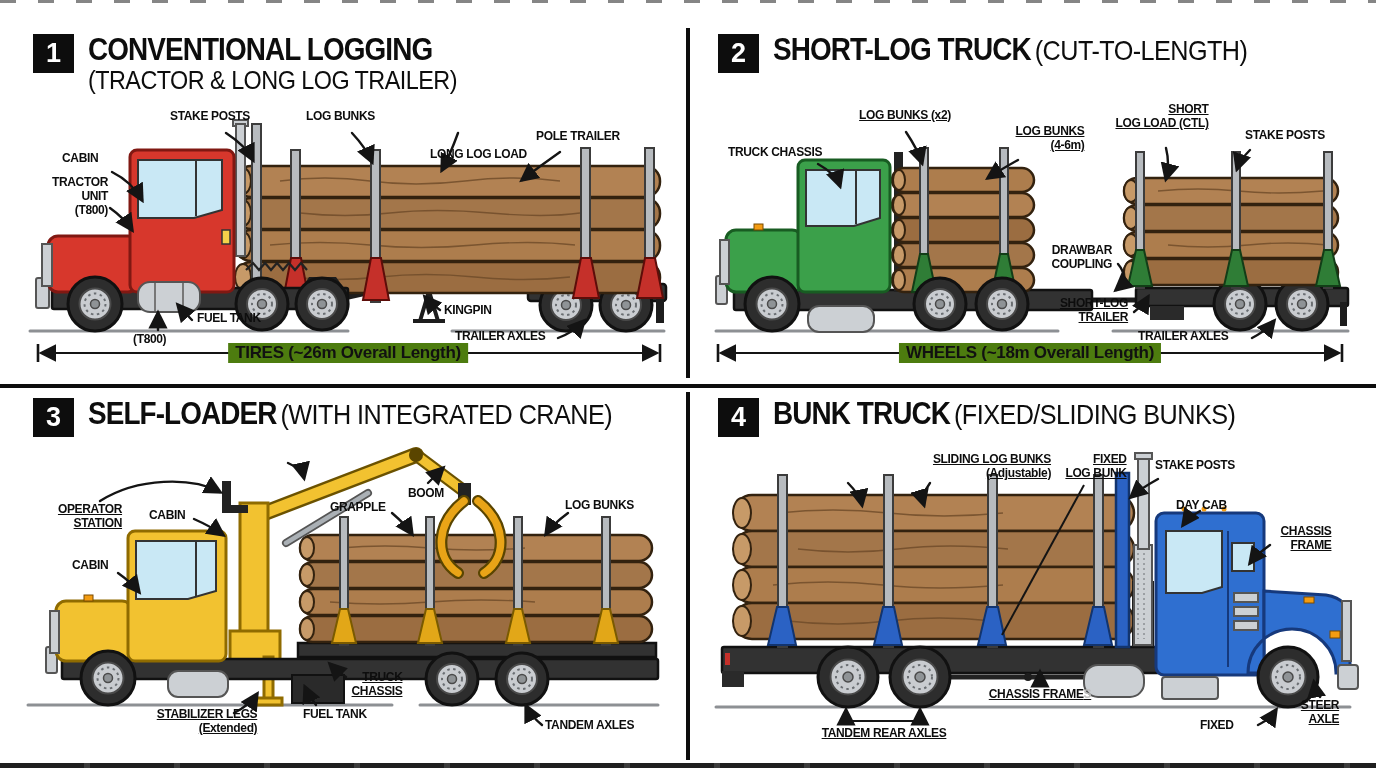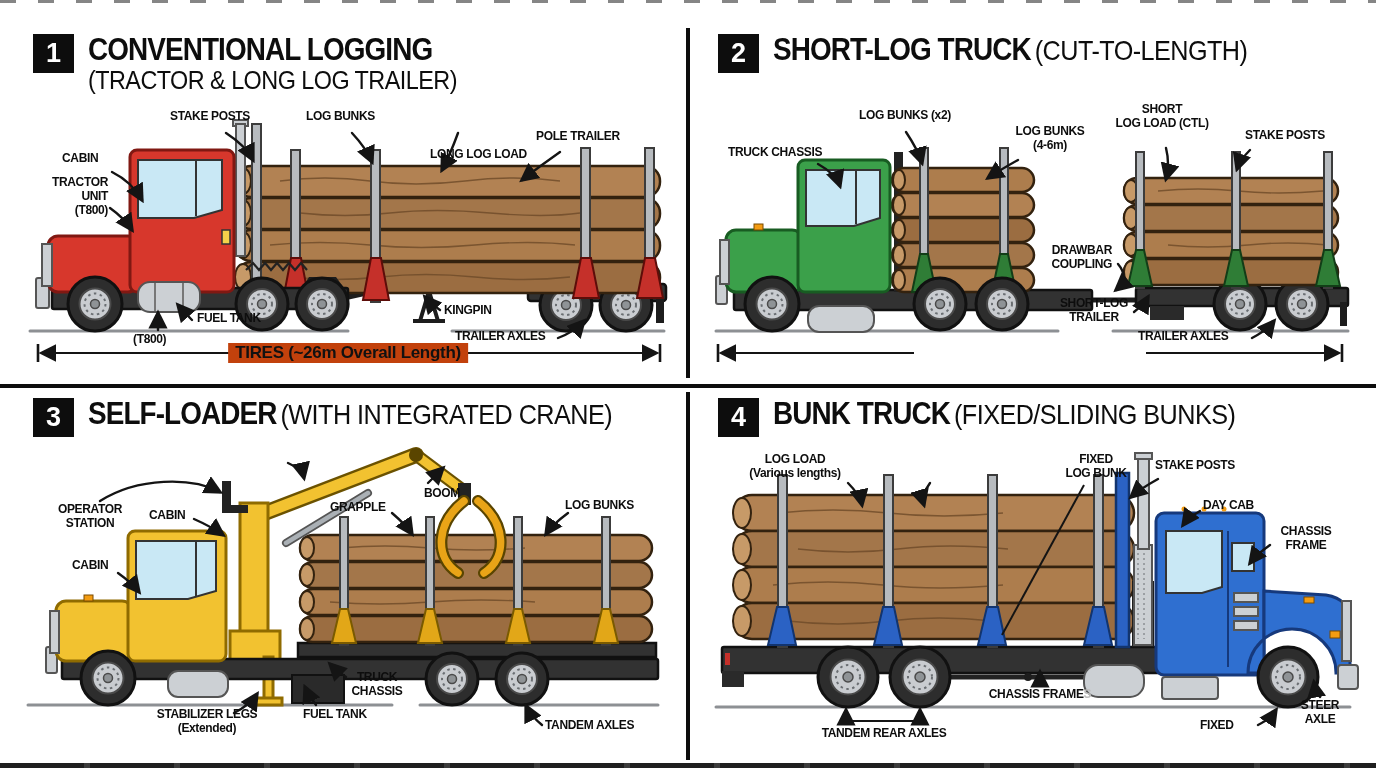--- a/index.html
+++ b/index.html
@@ -15,23 +15,23 @@
   .hdr{position:absolute;display:flex;align-items:flex-start;gap:14px;z-index:3;}
   .badge{width:41px;height:39px;background:#0d0d0d;color:#fff;display:flex;align-items:center;
          justify-content:center;font-size:27px;font-weight:bold;flex:0 0 auto;}
   .ttl{transform:scaleX(.9);transform-origin:left top;white-space:nowrap;color:#0d0d0d;line-height:1.05;}
   .t1{font-size:31px;font-weight:bold;letter-spacing:-1px;}
   .t2{font-size:26px;font-weight:normal;letter-spacing:-.6px;}
   .inlineq{font-size:28px;font-weight:normal;letter-spacing:-.6px;}
   
   .lbl{position:absolute;font-weight:bold;font-size:12px;line-height:1.15;letter-spacing:-.35px;
        color:#0d0d0d;white-space:pre-line;z-index:2;}
-  .ctr{transform:translateX(-50%);text-align:center;}
+  .ctr{transform:translateX(-50%);text-align:right;text-decoration:underline;}
   .rt{text-align:right;}
-  .dimlbl{position:absolute;transform:translateX(-50%);font-weight:bold;font-size:17px;background:#c2410c;
+  .dimlbl{position:absolute;transform:translateX(-50%);font-weight:bold;font-size:17px;background:#4d7c0f;
           padding:0 7px;letter-spacing:-.3px;white-space:nowrap;z-index:2;}
   .faded{color:#bcbcbc;}
   
   .div-h{position:absolute;left:0;top:384px;width:1376px;height:4px;background:#0d0d0d;z-index:4;}
   .div-v{position:absolute;left:686px;width:4px;background:#0d0d0d;z-index:4;}
   .div-v.top{top:28px;height:350px;}
   .div-v.bot{top:392px;height:368px;}
   .edge-top{position:absolute;left:0;top:0;width:1376px;height:3px;z-index:4;opacity:.55;
     background:repeating-linear-gradient(90deg,#222 0 16px,transparent 16px 38px);}
   .edge-bot{position:absolute;left:0;top:763px;width:1376px;height:5px;z-index:4;
@@ -316,20 +316,21 @@
     <div class="lbl ctr" style="left:362px;top:125px;">LOG BUNKS
 (4-6m)</div>
     <div class="lbl ctr" style="left:458px;top:103px;margin-left:16px;">SHORT
 LOG LOAD (CTL)</div>
     <div class="lbl" style="left:557px;top:129px;">STAKE POSTS</div>
     <div class="lbl rt" style="left:330px;top:244px;width:94px;">DRAWBAR
 COUPLING</div>
     <div class="lbl ctr" style="left:406px;top:297px;">SHORT-LOG
 TRAILER</div>
     <div class="lbl" style="left:450px;top:330px;">TRAILER AXLES</div>
+    <div class="dimlbl" style="left:342px;top:343px;">WHEELS (~18m Overall Length)</div>
   </div>
 
   <div class="panel" id="p3">
     <div class="hdr" style="left:33px;top:13px;">
       <div class="badge">3</div>
       <div class="ttl">
         <span class="t1">SELF-LOADER</span>
         <span class="inlineq">(WITH INTEGRATED CRANE)</span>
       </div>
     </div>
@@ -423,21 +424,21 @@
         <path class="arr" d="M234,328Q250,320 257,309" marker-end="url(#mk3)"></path>
         <path class="arr" d="M316,320Q309,311 305,302" marker-end="url(#mk3)"></path>
         <path class="arr" d="M346,292Q336,285 330,279" marker-end="url(#mk3)"></path>
         <path class="arr" d="M542,340Q531,331 526,321" marker-end="url(#mk3)"></path>
       </g>
     </svg>
 
     <div class="lbl ctr" style="left:90px;top:118px;">OPERATOR
 STATION</div>
     <div class="lbl" style="left:149px;top:124px;">CABIN</div>
-    <div class="lbl" style="left:424px;top:102px;">BOOM</div>
+    <div class="lbl" style="left:408px;top:102px;">BOOM</div>
     <div class="lbl" style="left:330px;top:116px;">GRAPPLE</div>
     <div class="lbl" style="left:565px;top:114px;">LOG BUNKS</div>
     <div class="lbl" style="left:72px;top:174px;">CABIN</div>
     <div class="lbl ctr" style="left:207px;top:323px;">STABILIZER LEGS
 (Extended)</div>
     <div class="lbl" style="left:303px;top:323px;">FUEL TANK</div>
     <div class="lbl ctr" style="left:377px;top:286px;">TRUCK
 CHASSIS</div>
     <div class="lbl" style="left:545px;top:334px;">TANDEM AXLES</div>
   </div>
@@ -540,26 +541,26 @@
         <path class="arr" d="M582,160Q568,170 562,178" marker-end="url(#mk4)"></path>
         <path class="arr" d="M352,300L352,287" marker-end="url(#mk4)"></path>
         <line x1="158" y1="336" x2="232" y2="336" stroke="#141414" stroke-width="2"></line>
         <path class="arr" d="M158,336L158,325" marker-end="url(#mk4)"></path>
         <path class="arr" d="M232,336L232,325" marker-end="url(#mk4)"></path>
         <path class="arr" d="M570,340Q582,334 588,325" marker-end="url(#mk4)"></path>
         <path class="arr" d="M632,312Q627,303 626,297" marker-end="url(#mk4)"></path>
       </g>
     </svg>
 
-    <div class="lbl ctr" style="left:107px;top:68px;">LOG LOAD
-(Various lengths)</div>
+    <div class="lbl ctr" style="left:304px;top:68px;">SLIDING LOG BUNKS
+(Adjustable)</div>
     <div class="lbl ctr" style="left:408px;top:68px;">FIXED
 LOG BUNK</div>
     <div class="lbl" style="left:467px;top:74px;">STAKE POSTS</div>
-    <div class="lbl" style="left:515px;top:114px;">DAY CAB</div>
+    <div class="lbl" style="left:488px;top:114px;">DAY CAB</div>
     <div class="lbl ctr" style="left:618px;top:140px;">CHASSIS
 FRAME</div>
     <div class="lbl ctr" style="left:352px;top:303px;"><span>CHASSIS FRAME</span><span class="faded">S</span></div>
     <div class="lbl ctr" style="left:196px;top:342px;">TANDEM REAR AXLES</div>
     <div class="lbl" style="left:512px;top:334px;">FIXED</div>
     <div class="lbl ctr" style="left:632px;top:314px;">STEER
 AXLE</div>
   </div>
 
   <div class="div-h"></div>

